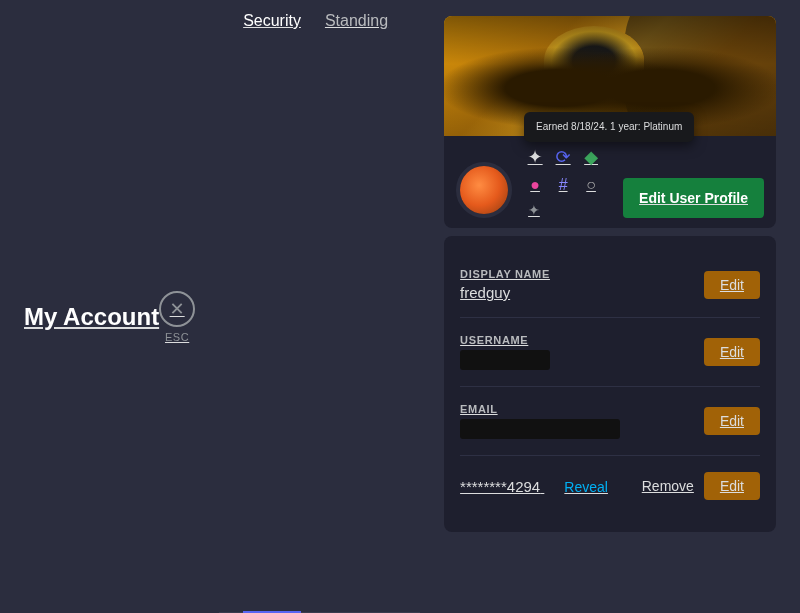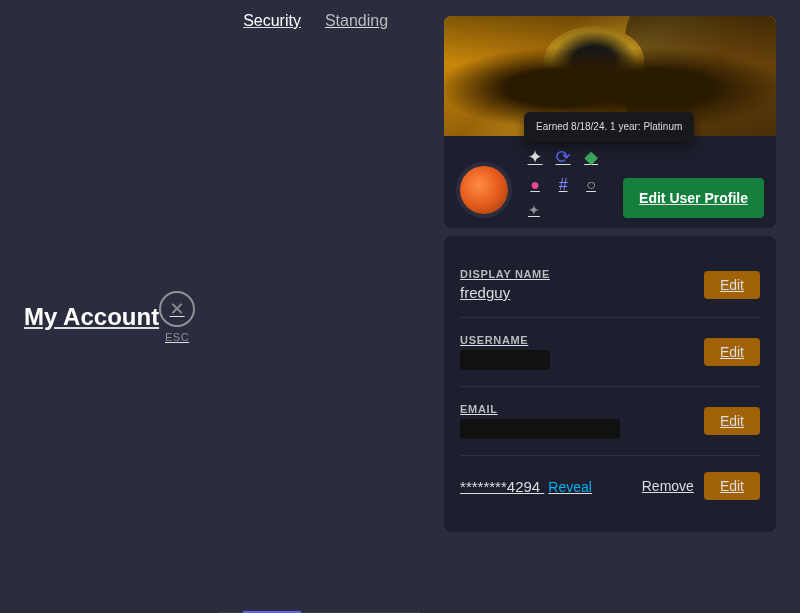--- a/index.html
+++ b/index.html
@@ -294,21 +294,21 @@
       color: #dcddde;
       cursor: pointer;
       text-decoration: none;
     }
 
     .reveal-link {
       font-size: 14px;
       color: #00b0f4;
       cursor: pointer;
       text-decoration: none;
-      margin-left: 4px;
+      margin-left: 20px;
     }
   </style>
 </head>
 <body>
 
 <div class="modal">
 
   <div class="modal-header">
     <h1 class="modal-title">My Account</h1>
     <div class="esc-button-wrap">

